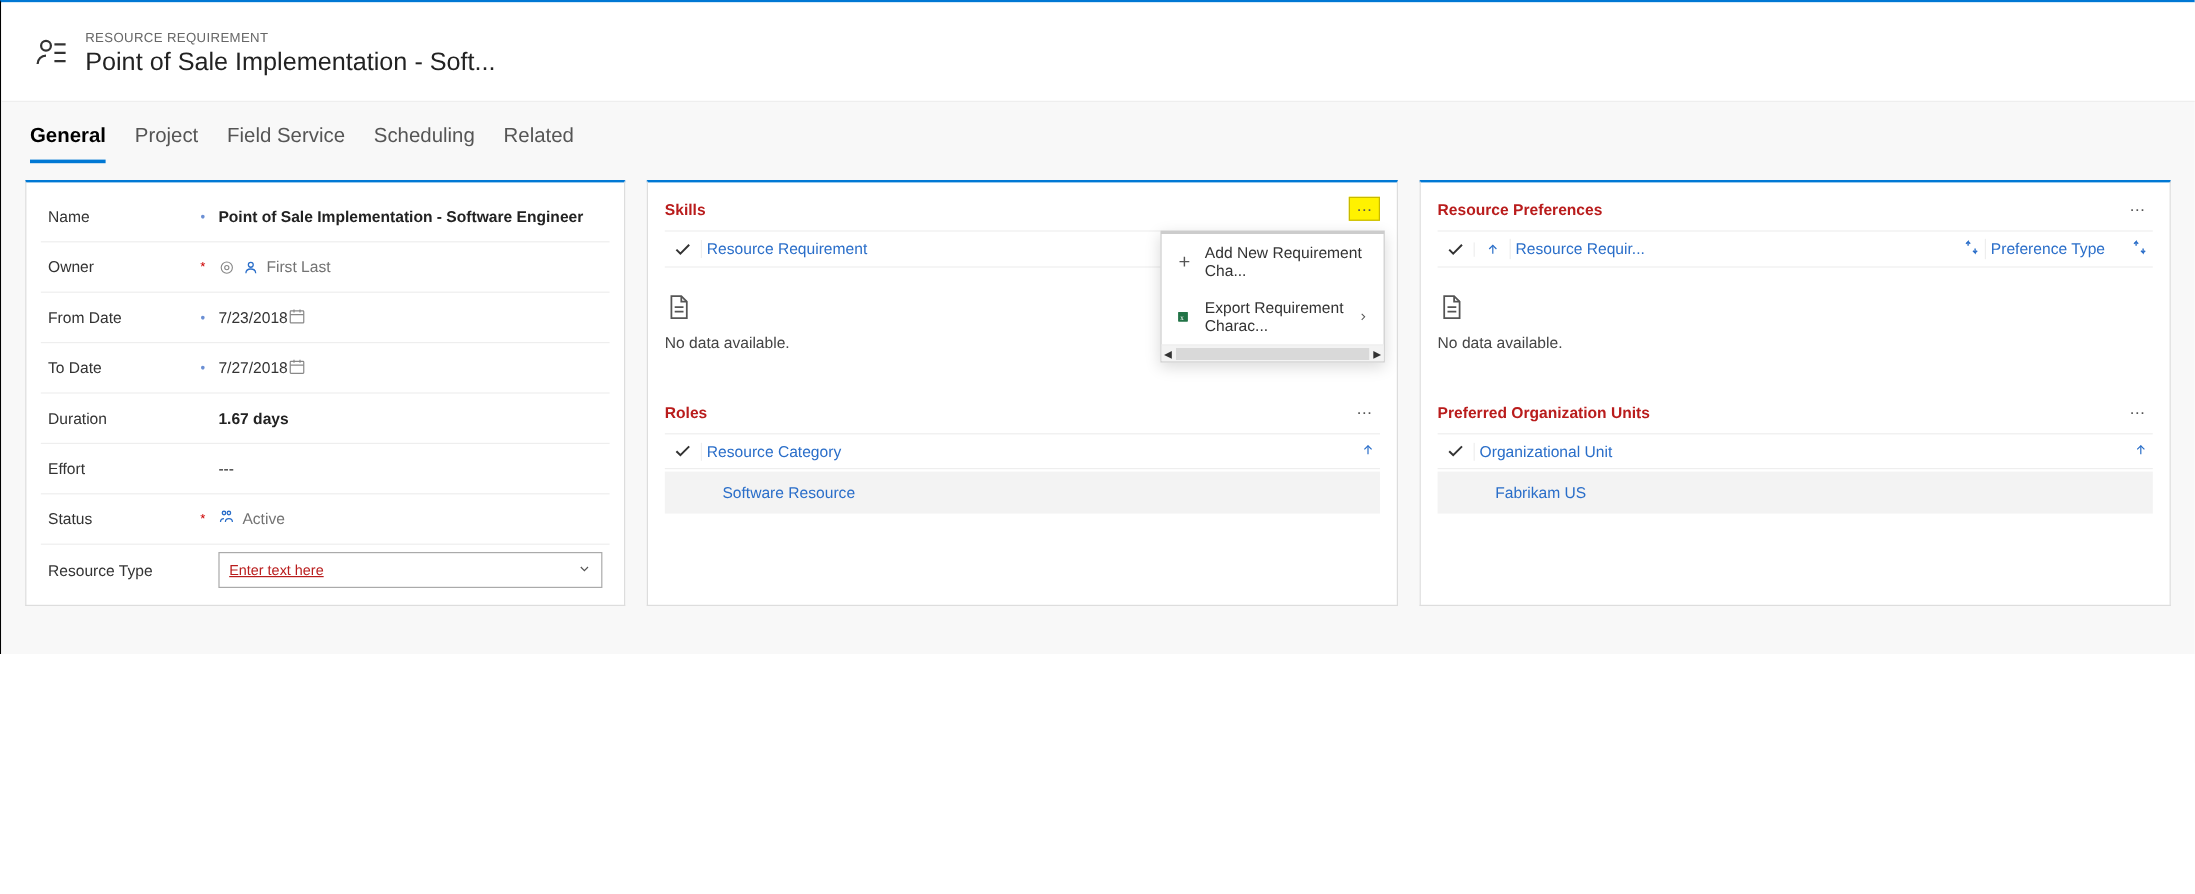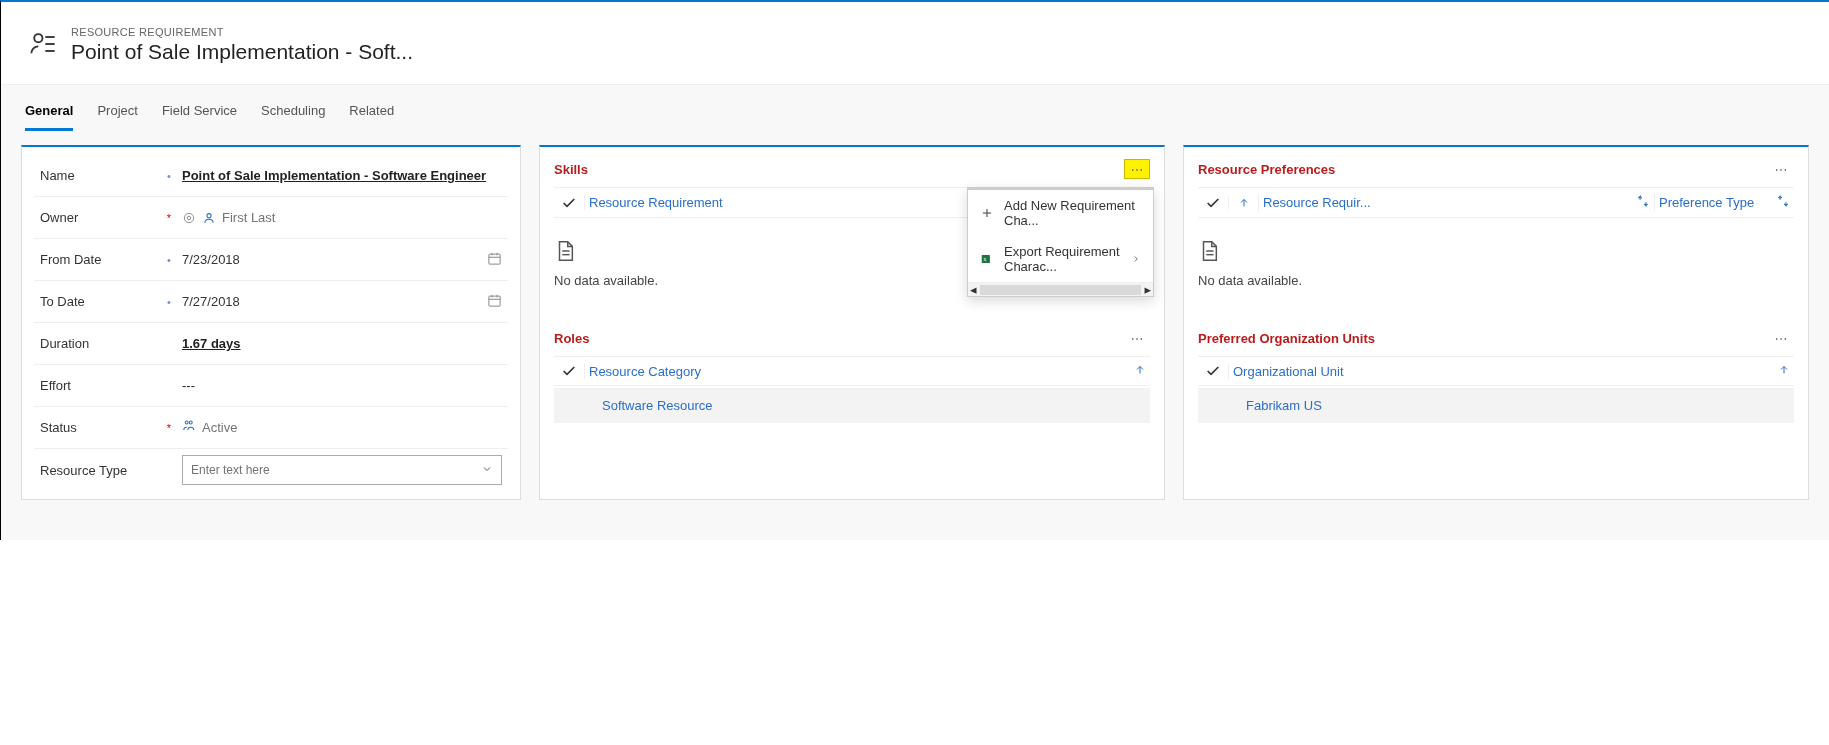--- a/index.html
+++ b/index.html
@@ -3,41 +3,41 @@
 <meta charset="utf-8">
 <style>
 * { box-sizing: border-box; margin: 0; padding: 0; }
 body { font-family: "Segoe UI", Tahoma, sans-serif; font-size: 13px; color: #333; background: #fff; }
 .page { border-left: 1px solid #000; border-top: 2px solid #0078d4; }
 .header { padding: 24px 28px 20px 28px; display: flex; align-items: center; gap: 14px; background: #fff; }
 .header-icon svg { width: 28px; height: 28px; }
 .header-text .eyebrow { font-size: 11px; color: #666; letter-spacing: 0.3px; }
 .header-text .title { font-size: 21px; color: #222; font-weight: 400; margin-top: 2px; }
 .content { background: #f8f8f8; padding: 0 20px 40px 20px; border-top: 1px solid #eee; }
-.tabs { display: flex; gap: 24px; padding: 18px 4px 0 4px; font-size: 13px; }
+.tabs { display: flex; gap: 24px; padding: 18px 4px 0 4px; font-size: 17px; }
 .tab { color: #555; padding-bottom: 10px; cursor: pointer; }
 .tab.active { color: #000; font-weight: 600; border-bottom: 3px solid #0078d4; }
 .grid { display: grid; grid-template-columns: 500px 1fr 1fr; gap: 18px; margin-top: 14px; }
 .card { background: #fff; border: 1px solid #ddd; border-top: 2px solid #0078d4; position: relative; }
 .detail-card { padding: 8px 12px; }
 .row { display: flex; align-items: center; border-bottom: 1px solid #eee; min-height: 42px; padding: 4px 6px; }
 .row:last-child { border-bottom: none; }
 .label { width: 122px; color: #333; font-size: 13px; }
 .marker { width: 14px; text-align: center; font-size: 11px; }
 .marker.req { color: #c00; }
 .marker.dot { color: #6b8fd4; }
 .value { flex: 1; padding-left: 6px; color: #222; font-size: 13px; display: flex; align-items: center; gap: 6px; }
-.value.bold { font-weight: 600; text-decoration: underline; }
+.value.bold { font-weight: 600; }
 .link { color: #737373; }
-.date-field { display: flex; align-items: center; justify-content: space-between; flex: 1; padding-left: 6px; }
+.date-field { display: flex; align-items: center; flex: 1; padding-left: 6px; }
 .cal-icon svg { width: 15px; height: 15px; color: #888; }
 .owner-icons { display: flex; align-items: center; gap: 6px; }
 .owner-icons svg { width: 14px; height: 14px; }
 .resource-select { flex: 1; display: flex; align-items: center; justify-content: space-between; border: 1px solid #aaa; background: #fff; height: 30px; padding: 0 8px; margin-left: 6px; }
-.resource-select .ph { color: #737373; font-size: 12px; }
+.resource-select .ph { color: #b91c1c; font-size: 12px; text-decoration: underline; }
 .chev-icon svg { width: 12px; height: 12px; color: #555; }
 
 .panel-section { padding: 12px 14px 18px 14px; }
 .panel-title-row { display: flex; justify-content: space-between; align-items: center; padding-bottom: 8px; }
 .panel-title { font-weight: 600; font-size: 13px; color: #b91c1c; }
 .more-btn { width: 26px; height: 20px; display: flex; align-items: center; justify-content: center; cursor: pointer; color: #555; }
 .more-btn.hl { background: #fff200; border: 1px solid #c7b900; }
 .col-head { display: flex; align-items: center; border-top: 1px solid #eee; border-bottom: 1px solid #eee; padding: 6px 0; }
 .check-col { width: 30px; display: flex; justify-content: center; color: #333; }
 .check-col svg { width: 16px; height: 16px; }

